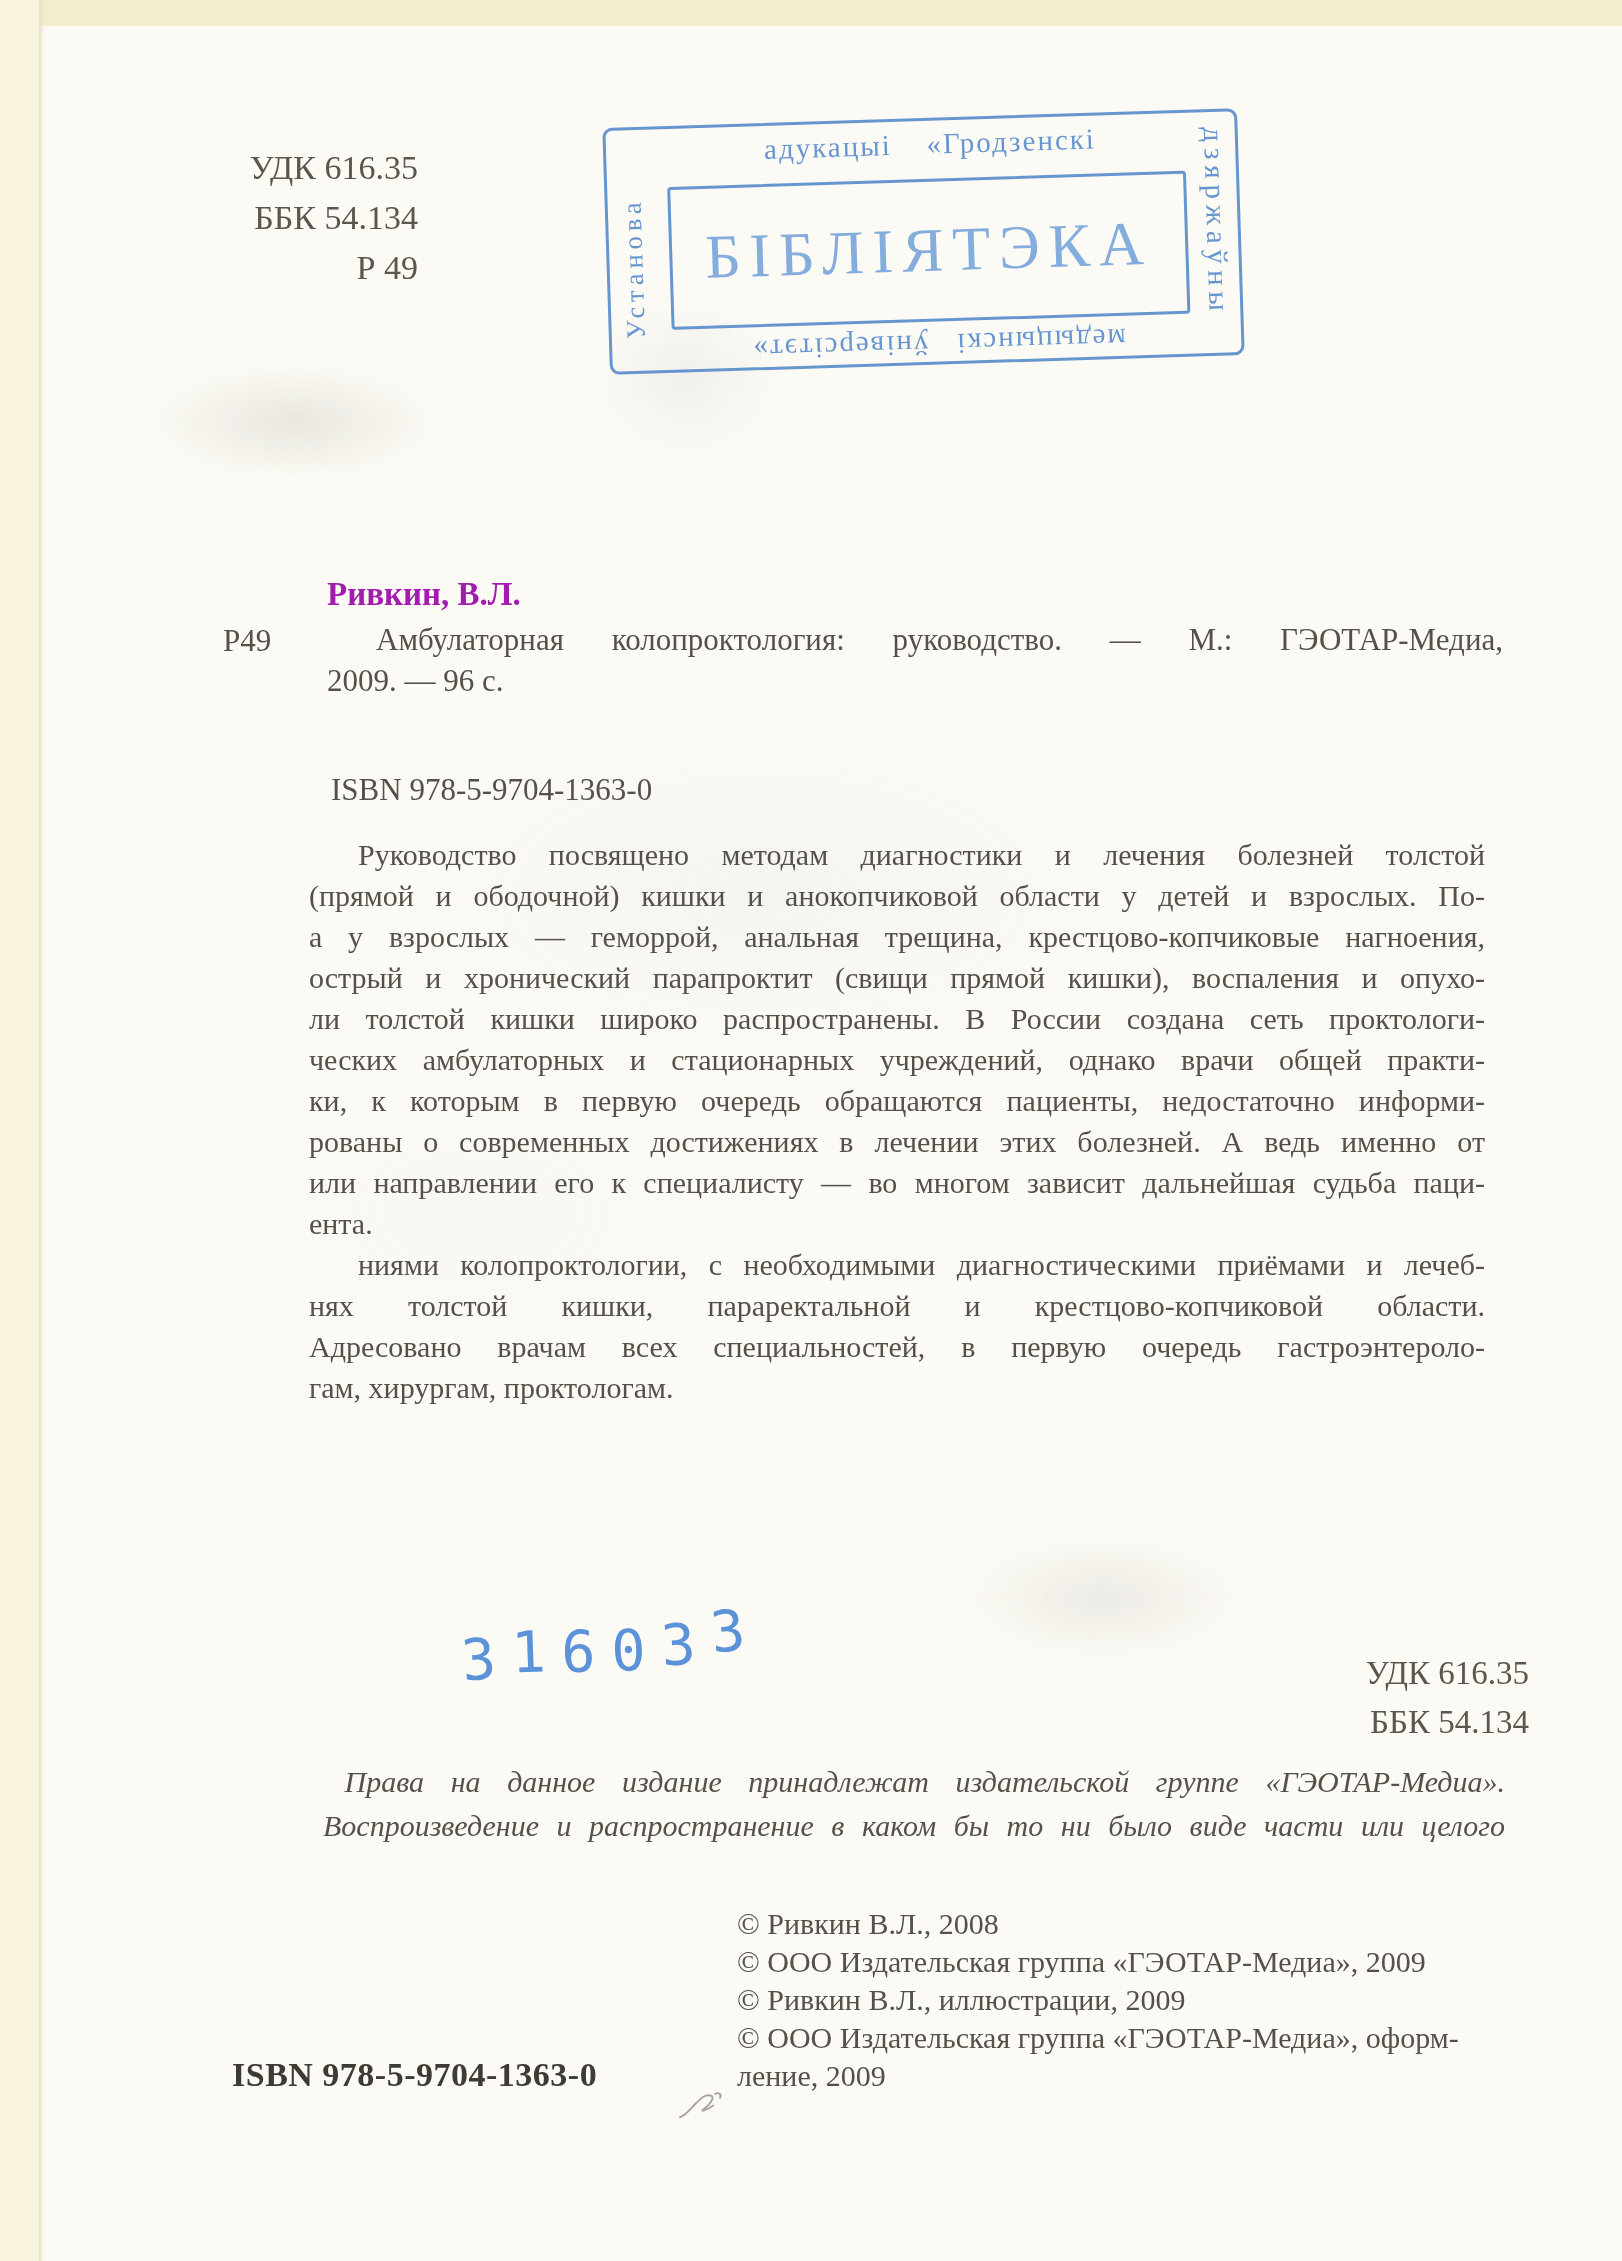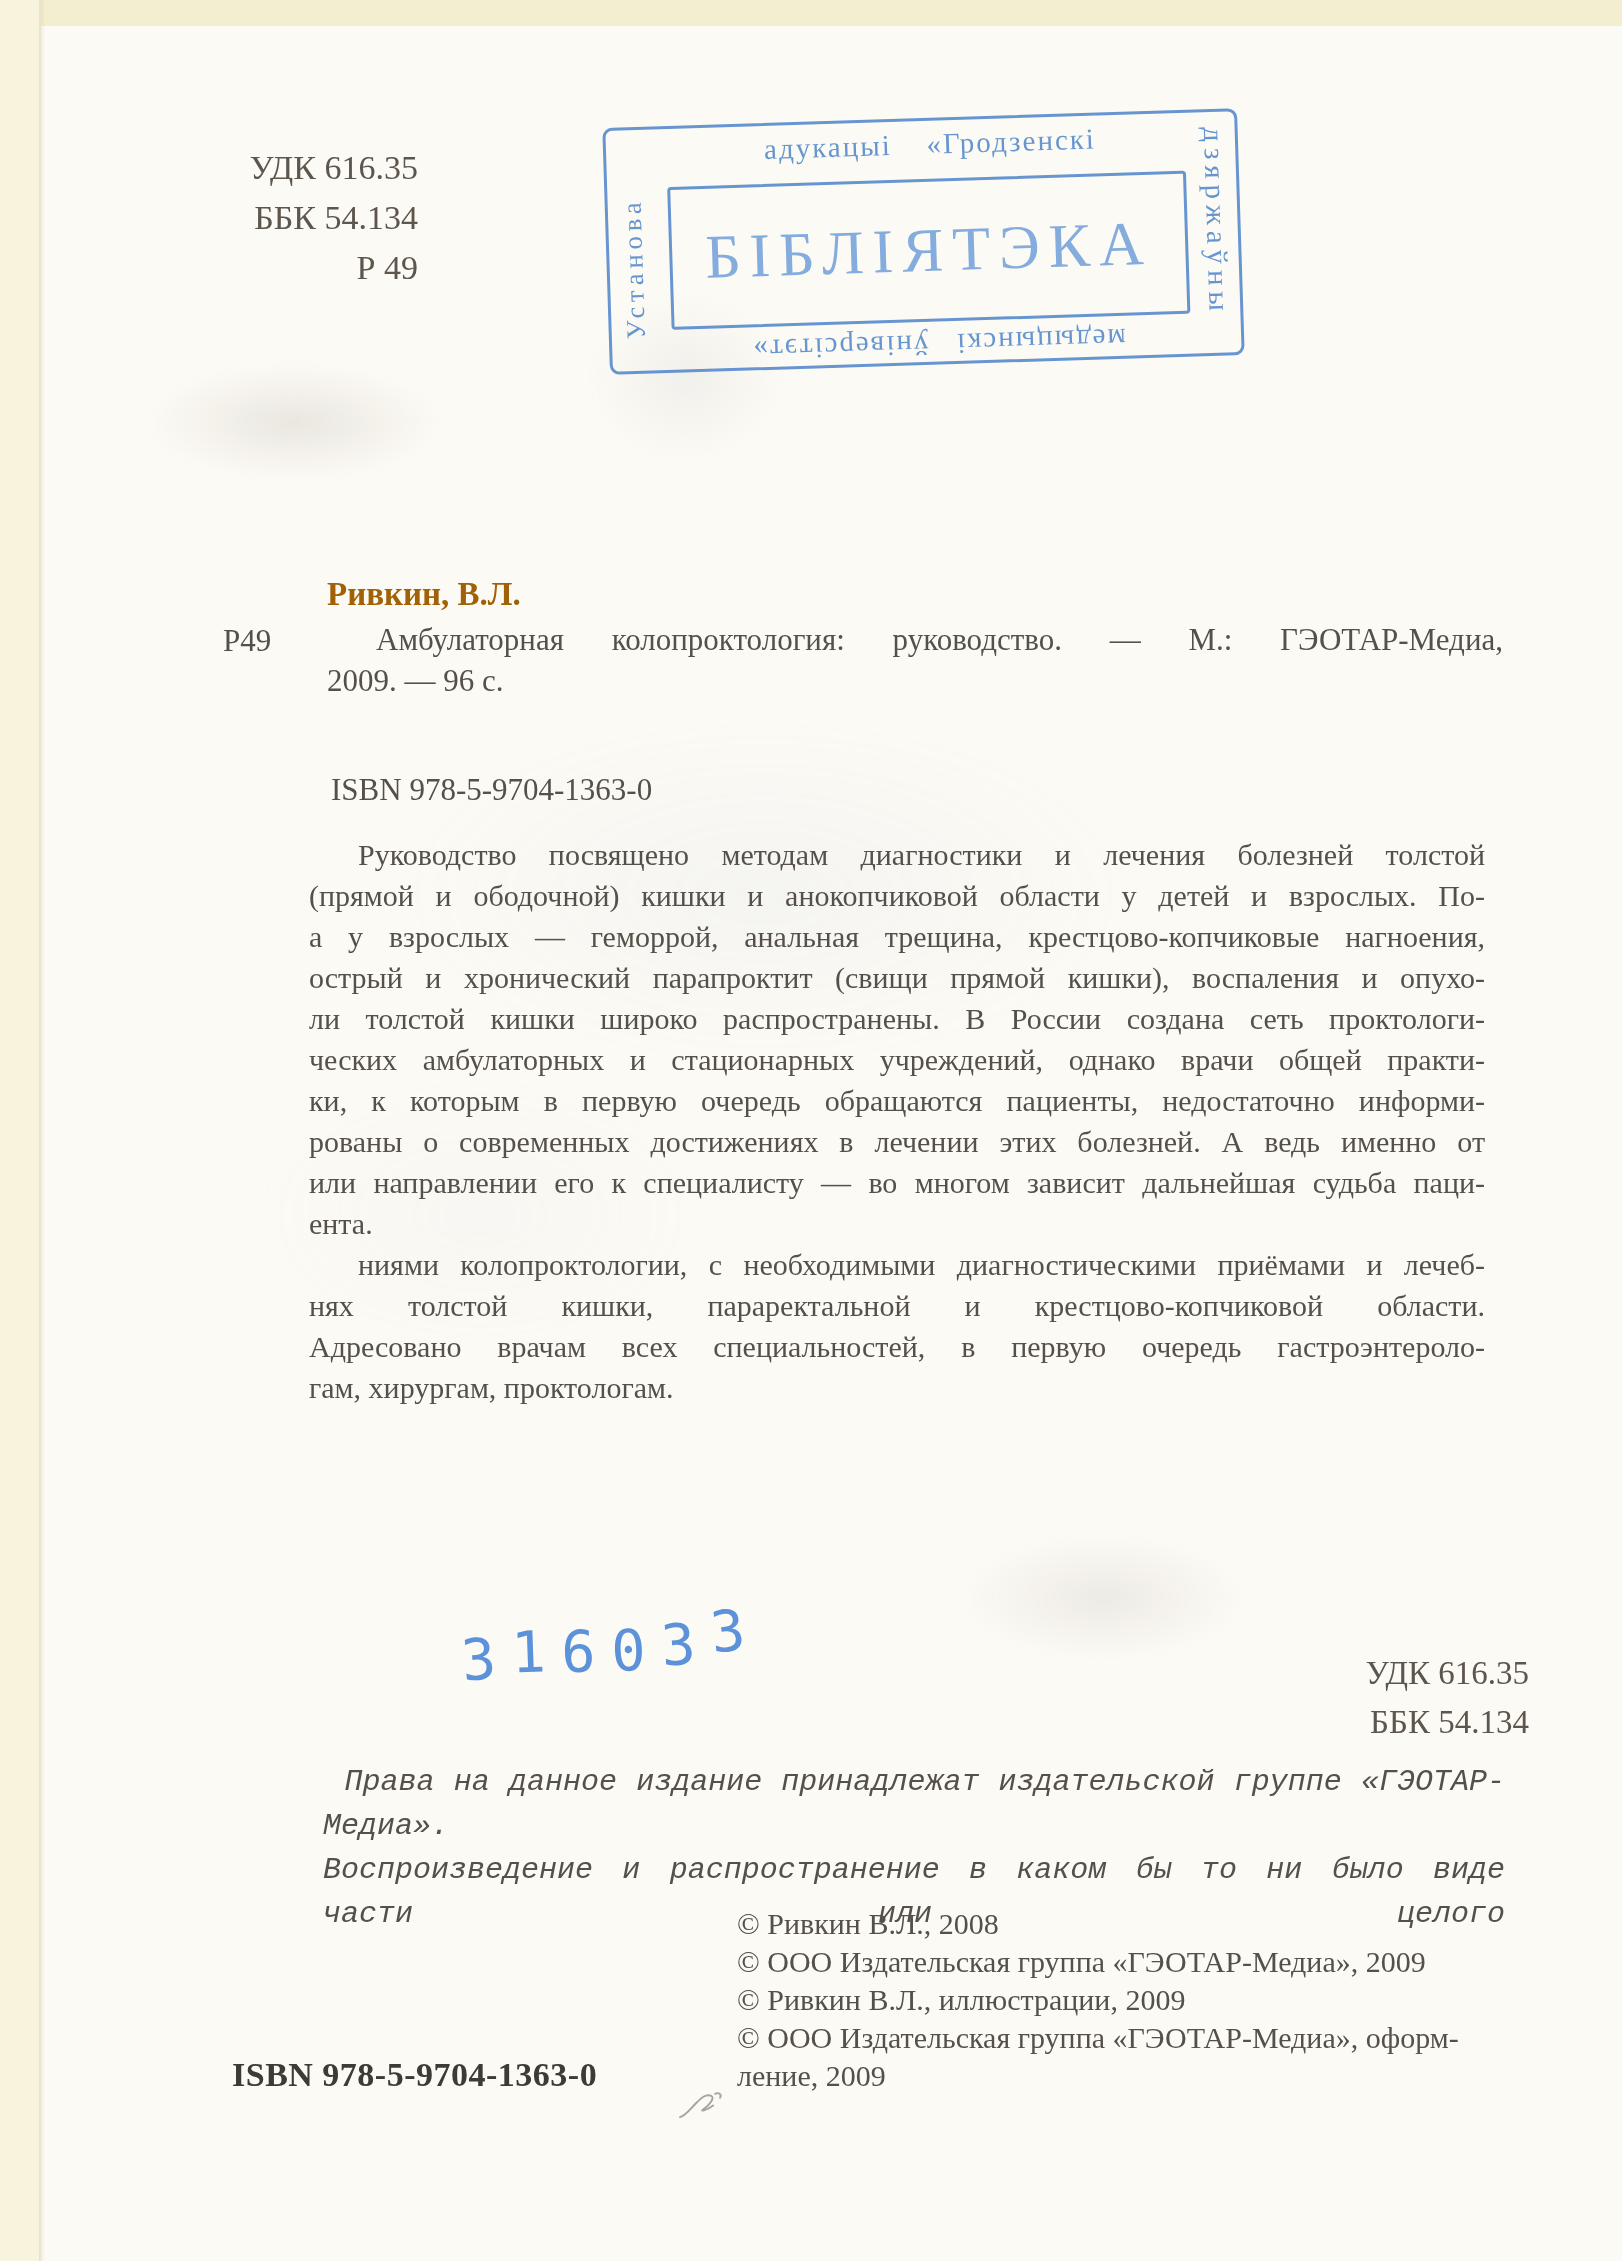--- a/index.html
+++ b/index.html
@@ -48,21 +48,21 @@
   .stamp-bottom{position:absolute;left:93px;right:69px;bottom:3.9px;text-align:center;
     transform:rotate(180deg);font-size:29px;letter-spacing:2px;word-spacing:17.6px;}
   .stamp-left{position:absolute;left:11.8px;top:35px;bottom:35px;
     writing-mode:vertical-rl;transform:rotate(180deg);
     display:flex;align-items:center;font-size:26.5px;letter-spacing:4.9px;}
   .stamp-right{position:absolute;right:7.8px;top:17.6px;bottom:17.6px;
     writing-mode:vertical-rl;text-orientation:mixed;
     display:flex;align-items:center;font-size:29px;letter-spacing:5.9px;}
 
   
-  .author{position:absolute;left:327px;top:576px;font-size:33px;font-weight:bold;color:#a16207;}
+  .author{position:absolute;left:327px;top:576px;font-size:33px;font-weight:bold;color:#a21caf;}
   .sign2{position:absolute;left:223px;top:623px;font-size:31px;}
   .bib-lines{position:absolute;left:327px;top:619px;width:1176px;
     font-size:31px;line-height:41px;}
   .isbn-top{position:absolute;left:331px;top:772px;font-size:31px;}
 
   
   .annotation{position:absolute;left:309px;top:834px;width:1176px;
     font-size:30px;line-height:41px;}
 
   .line{display:block;}
@@ -82,21 +82,21 @@
   .accession .ch:nth-of-type(5){transform:translateY(2px) rotate(-2deg);}
   .accession .ch:nth-of-type(6){transform:translateY(-9.8px) rotate(-4deg);}
 
   
   .codes-bottom{position:absolute;right:93px;top:1649px;text-align:right;
     font-size:33px;line-height:49px;color:#5c564d;}
 
   
   .rights{position:absolute;left:323px;top:1760px;width:1182px;
     font-style:italic;font-size:30px;line-height:44px;}
-  .rights .line{text-align:justify;text-align-last:justify;font-family:Liberation Mono, monospace;}
+  .rights .line{text-align:justify;text-align-last:justify;}
   .rights .line:first-child{text-indent:21.6px;}
 
   
   .copyrights{position:absolute;left:737px;top:1905px;width:814px;
     font-size:30px;line-height:38px;}
 
   
   .isbn-bottom{position:absolute;left:232px;top:2056px;
     font-size:34px;font-weight:bold;color:#3e3a34;letter-spacing:0.5px;}
   .squiggle{position:absolute;left:676px;top:2086px;opacity:.65;}

